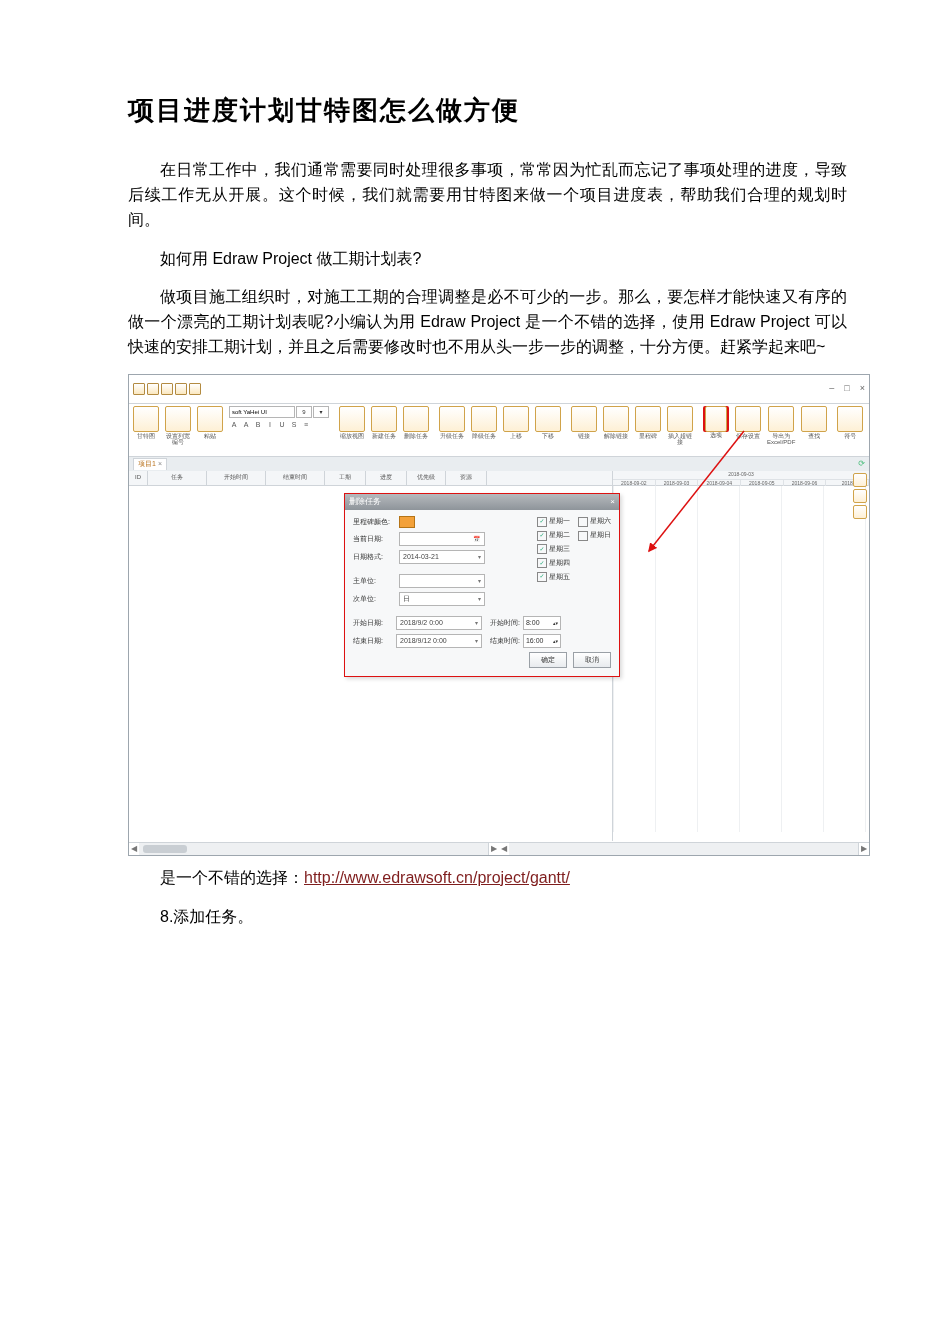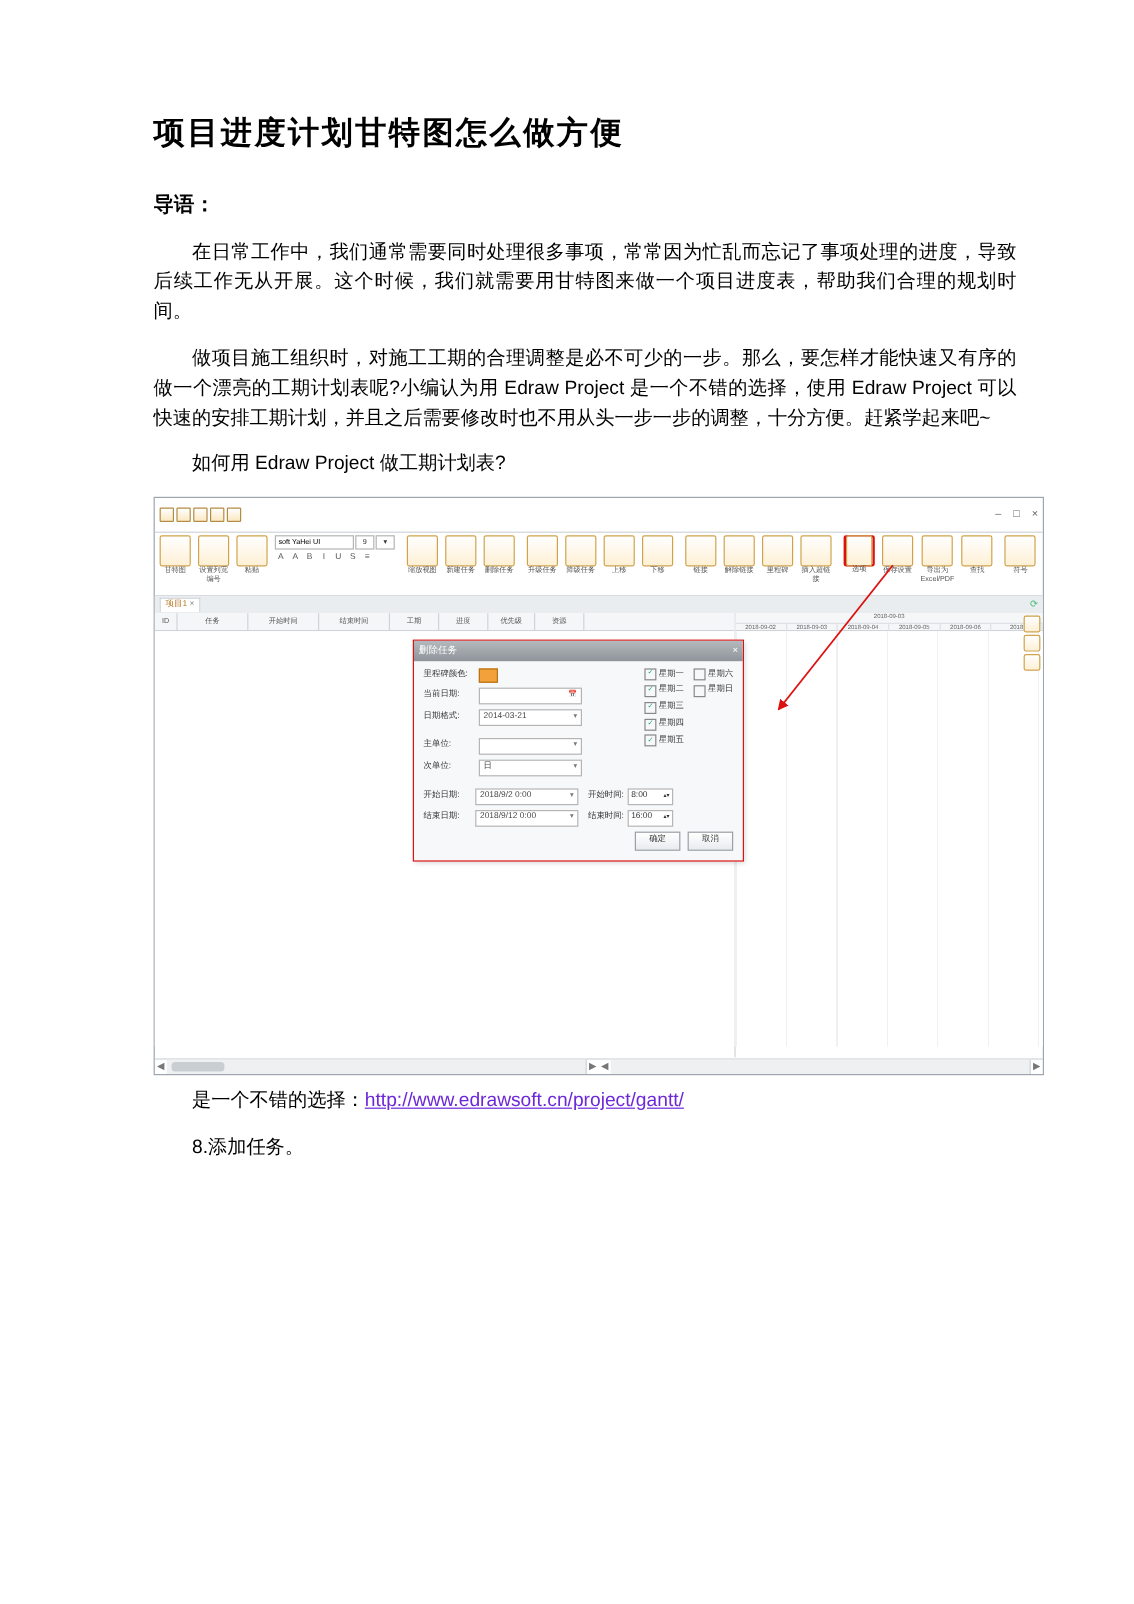--- a/index.html
+++ b/index.html
@@ -227,33 +227,32 @@
   .hscroll {
     position:absolute; left:0; right:0; bottom:0; height:12px;
     border-top:1px solid #cfd4d9;
     display:flex;
   }
   .hscroll .track { flex:1; background:#eef0f2; border-right:1px solid #cfd4d9; display:flex; align-items:center; }
   .hscroll .thumb { width:44px; height:8px; background:#c9ced3; border-radius:3px; margin-left:4px; }
   .hscroll .arrbtn { width:10px; text-align:center; color:#777; font-size:8px; }
 
   
-  .link { color:#6d28d9; text-decoration: underline; }
+  .link { color:#7f1d1d; text-decoration: underline; }
 </style>
 </head>
 <body>
 
 <div class="page">
   <h1>项目进度计划甘特图怎么做方便</h1>
 
-  <h2 class="lead">导语：</h2>
 
   <p class="indent">在日常工作中，我们通常需要同时处理很多事项，常常因为忙乱而忘记了事项处理的进度，导致后续工作无从开展。这个时候，我们就需要用甘特图来做一个项目进度表，帮助我们合理的规划时间。</p>
+  <p class="indent">如何用 Edraw Project 做工期计划表?</p>
   <p class="indent">做项目施工组织时，对施工工期的合理调整是必不可少的一步。那么，要怎样才能快速又有序的做一个漂亮的工期计划表呢?小编认为用 Edraw Project 是一个不错的选择，使用 Edraw Project 可以快速的安排工期计划，并且之后需要修改时也不用从头一步一步的调整，十分方便。赶紧学起来吧~</p>
-  <p class="indent">如何用 Edraw Project 做工期计划表?</p>
 
   <div class="screenshot">
 
     <div class="titlebar">
       <div class="qat">
         <span class="qat-icon"></span>
         <span class="qat-icon"></span>
         <span class="qat-icon"></span>
         <span class="qat-icon"></span>
         <span class="qat-icon"></span>

